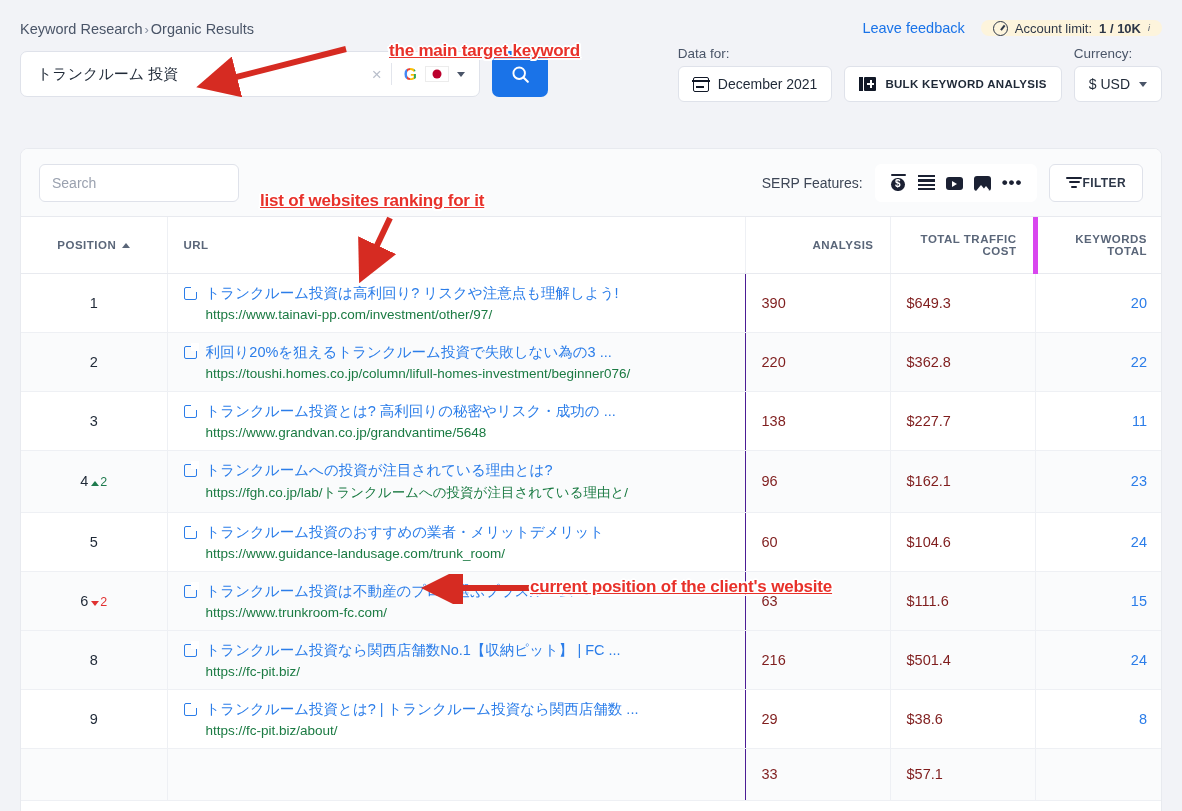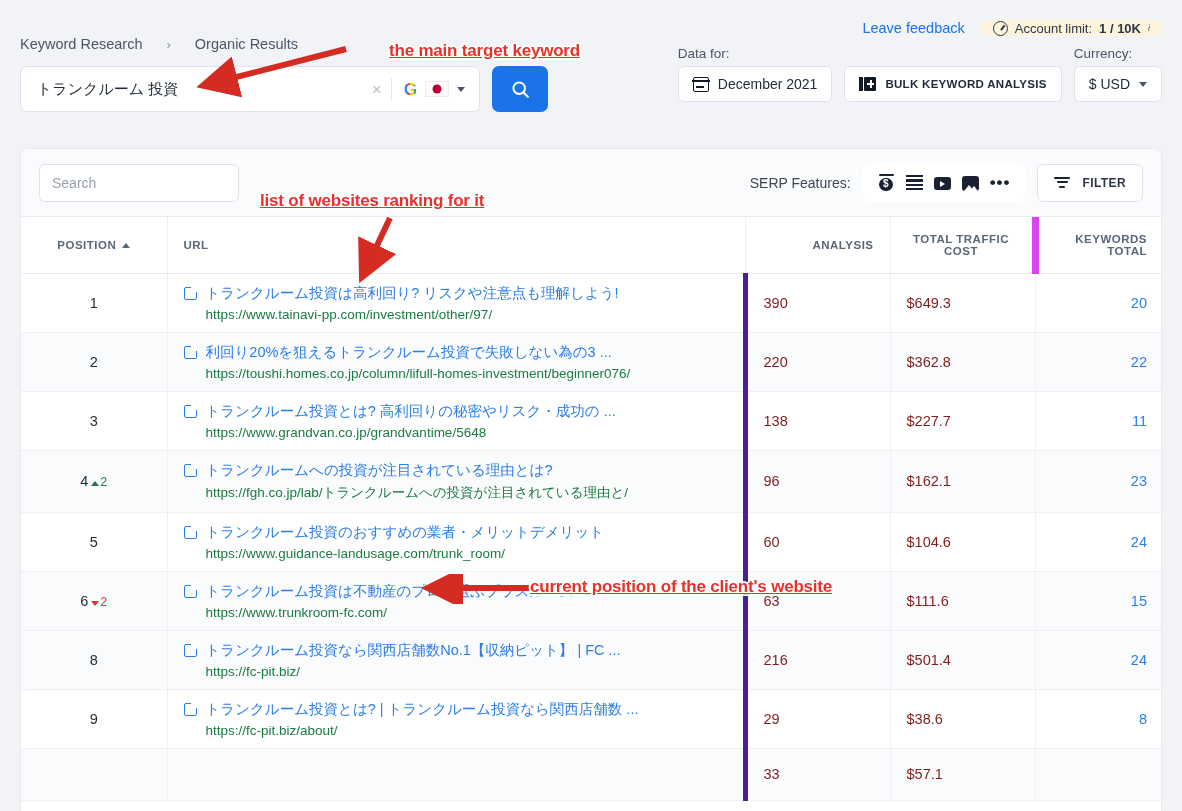--- a/index.html
+++ b/index.html
@@ -9,22 +9,22 @@
     font-family: "Liberation Sans", sans-serif;
     color: #1f2937;
     overflow: hidden;
   }
   body { position: relative; }
 
   
   .topbar { position: relative; height: 130px; padding: 0 20px; }
 
   .breadcrumb {
-    display: flex; align-items: center; gap: 24px;
-    padding-top: 36px; font-size: 14.5px; color: #4a5568;
+    display: flex; align-items: center; gap: 2px;
+    padding-top: 21px; font-size: 14.5px; color: #4a5568;
   }
   .breadcrumb .crumb-link { color: #4a5568; }
   .breadcrumb .chev { color: #8a93a4; font-size: 13px; }
 
   .searchrow {
     display: flex; align-items: center; gap: 12px;
     margin-top: 14px;
   }
   .searchbox {
     width: 460px; height: 46px; background: #fff;
@@ -138,21 +138,21 @@
   .si-video::after { content:""; border-left:5px solid #fff; border-top:3.5px solid transparent;
     border-bottom:3.5px solid transparent; margin-left:1px;}
   .si-img { background:#1b2133; border-radius:3px; position:relative; height:15px; margin-top:1px; overflow:hidden;}
   .si-img::after { content:""; position:absolute; bottom:0; left:2px;
     border-left:5px solid transparent; border-right:5px solid transparent; border-bottom:6px solid #fff;}
   .si-img::before { content:""; position:absolute; bottom:0; right:1px;
     border-left:4px solid transparent; border-right:4px solid transparent; border-bottom:5px solid #fff;}
   .si-more { color:#1b2133; font-size:17px; letter-spacing:1px; line-height:10px; font-weight:bold;}
   .tbtn {
     height: 38px; background: #fff; border: 1px solid #dfe2ea; border-radius: 6px;
-    display: flex; align-items: center; gap: 12px; padding: 0 16px;
+    display: flex; align-items: center; gap: 0; padding: 0 16px;
     font-size: 12px; font-weight: bold; color: #2d3748; letter-spacing: .4px; cursor: pointer;
   }
   .filt-ico { width:16px; height:12px; display:flex; flex-direction:column; gap:2.5px;
     align-items:center; flex:none; }
   .filt-ico i { display:block; height:2px; background:#1b2133; border-radius:1px;}
   .filt-ico i:nth-child(1){width:16px;} .filt-ico i:nth-child(2){width:11px;} .filt-ico i:nth-child(3){width:6px;}
   .exp-ico { width:14px; height:14px; position:relative; flex:none;}
   .exp-ico::before { content:""; position:absolute; left:5px; top:0; width:3px; height:10px; background:#1b2133;}
   .exp-ico::after { content:""; position:absolute; left:0; top:0;
     border-left:6.5px solid transparent; border-right:6.5px solid transparent; border-bottom:6px solid #1b2133;}
@@ -161,34 +161,34 @@
   
   table.results { width: 100%; border-collapse: collapse; table-layout: fixed; }
   table.results th {
     font-size: 11.5px; font-weight: bold; color: #5a6679; letter-spacing: .5px;
     padding: 14px 16px; border-bottom: 1px solid #e8eaef; vertical-align: middle;
     background: #fff; height: 56px;
   }
   th.c-pos { width: 146px; text-align: center; border-right: 1px solid #eef0f4; }
   th.c-url { width: 578px; text-align: left; border-right: 1px solid #eef0f4; }
   th.c-traf { width: 145px; text-align: right; border-right: 1px solid #eef0f4; }
-  th.c-cost { width: 145px; text-align: center; border-right: 7px solid #d946ef; }
+  th.c-cost { width: 145px; text-align: right; border-right: 5px solid #d946ef; }
   th.c-kwt  { width: 128px; text-align: right; }
   .sortcaret { display:inline-block; margin-left:6px; width:0; height:0;
     border-left:4px solid transparent; border-right:4px solid transparent;
     border-bottom:5px solid #5a6679; vertical-align: middle;}
 
   table.results td {
     border-bottom: 1px solid #eef0f4; padding: 10px 16px; vertical-align: middle;
     height: 52px;
   }
   tr.row-alt td { background: #fafbfc; }
   td.c-pos { text-align: center; font-size: 14.5px; color: #1f2937;
     border-right: 1px solid #eef0f4; white-space: nowrap; }
-  td.c-url { border-right: 5px solid #4c1d95; margin-left: 44px; }
+  td.c-url { border-right: 1px solid #4c1d95; margin-left: 44px; }
   td.c-traf, td.c-cost { font-size: 14.5px; color: #7f1d1d;
     border-right: 1px solid #eef0f4; }
   td.c-kwt { text-align: right; font-size: 14.5px; color: #2b7de9; }
   td.c-kwt .kwlink { color: #2b7de9; cursor: pointer; }
 
   .delta { font-size: 12.5px; margin-left: 3px; white-space: nowrap; }
   .delta.up { color: #1e7a4d; }
   .delta.down { color: #e03131; }
   .tri { display:inline-block; width:0; height:0; margin-right:1px;
     border-left:4px solid transparent; border-right:4px solid transparent;}

